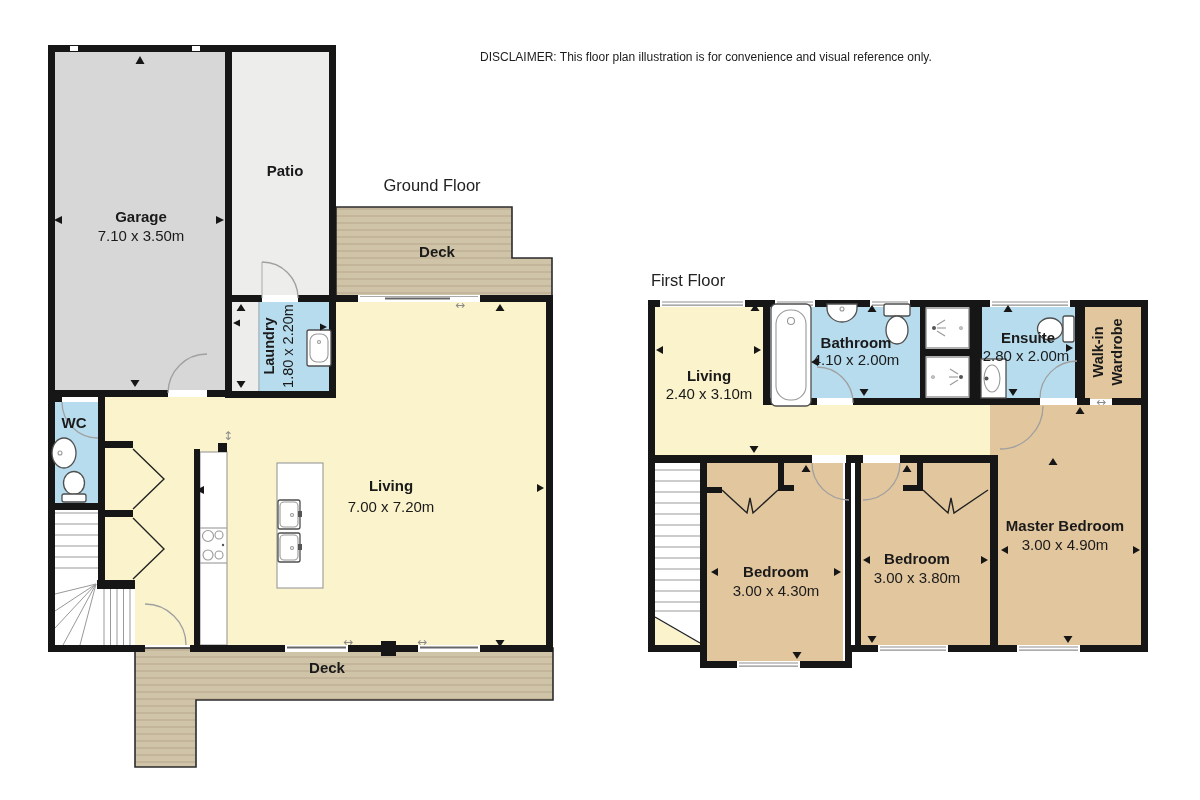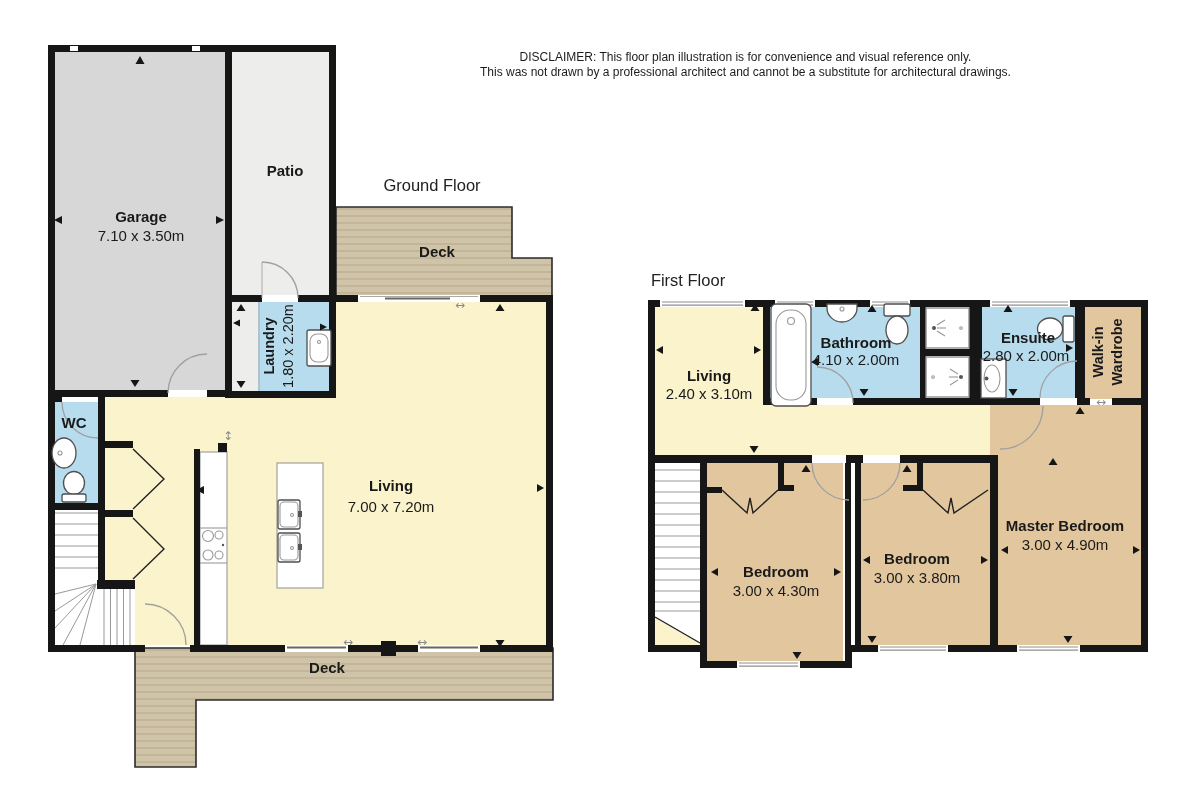--- a/index.html
+++ b/index.html
@@ -1,19 +1,19 @@
 <!DOCTYPE html>
 <html style="--wall: #161616; --room-yellow: #faf3cb; --room-blue: #b7dcee; --room-tan: #e2c69e; --garage-gray: #d7d7d7; --patio-gray: #ededeb; --deck: #cfc3a8; --deck-stripe: #b9ac8f; --fixture-stroke: #4f4f4f; --door-arc: #a0a0a0; --window-line: #8f8f8f; --text: #1a1a1a;"><head>
 <meta charset="utf-8">
 <style>
   html,body{margin:0;padding:0;background:#fff;}
   .canvas{position:relative;width:1200px;height:800px;background:#fff;overflow:hidden;
           font-family:"Liberation Sans",sans-serif;}
   .disclaimer{position:absolute;left:480px;top:50px;font-size:12px;line-height:15px;
-              color:#1c1c1c;white-space:nowrap;text-align:center;}
+              color:#1c1c1c;white-space:nowrap;}
   svg{position:absolute;left:0;top:0;}
   .wall{fill:var(--wall);}
   .tri{fill:var(--wall);}
   .yellow{fill:var(--room-yellow);}
   .blue{fill:var(--room-blue);}
   .tan{fill:var(--room-tan);}
   .gray{fill:var(--garage-gray);}
   .pgray{fill:var(--patio-gray);}
   .white{fill:#ffffff;}
   .deckfill{fill:url(#deckp);stroke:#2b2b2b;stroke-width:1.6;}
@@ -33,21 +33,20 @@
   .title{font:16.5px "Liberation Sans",sans-serif;fill:#222;text-anchor:middle;}
   .sym{font:12px "DejaVu Sans",sans-serif;fill:#8a8a8a;text-anchor:middle;}
 </style>
 </head>
 <body>
 
 <div class="canvas">
 
   <div class="disclaimer">
     <div>DISCLAIMER: This floor plan illustration is for convenience and visual reference only.</div>
-    <div>This was not drawn by a professional architect and cannot be a substitute for architectural drawings.</div>
   </div>
 
   <svg width="1200" height="800" viewBox="0 0 1200 800">
     <defs>
       <pattern id="deckp" width="10" height="7" patternUnits="userSpaceOnUse">
         <rect width="10" height="7" style="fill:var(--deck)"></rect>
         <line x1="0" y1="6" x2="10" y2="6" style="stroke:var(--deck-stripe);stroke-width:1.2"></line>
       </pattern>
     </defs>
 

